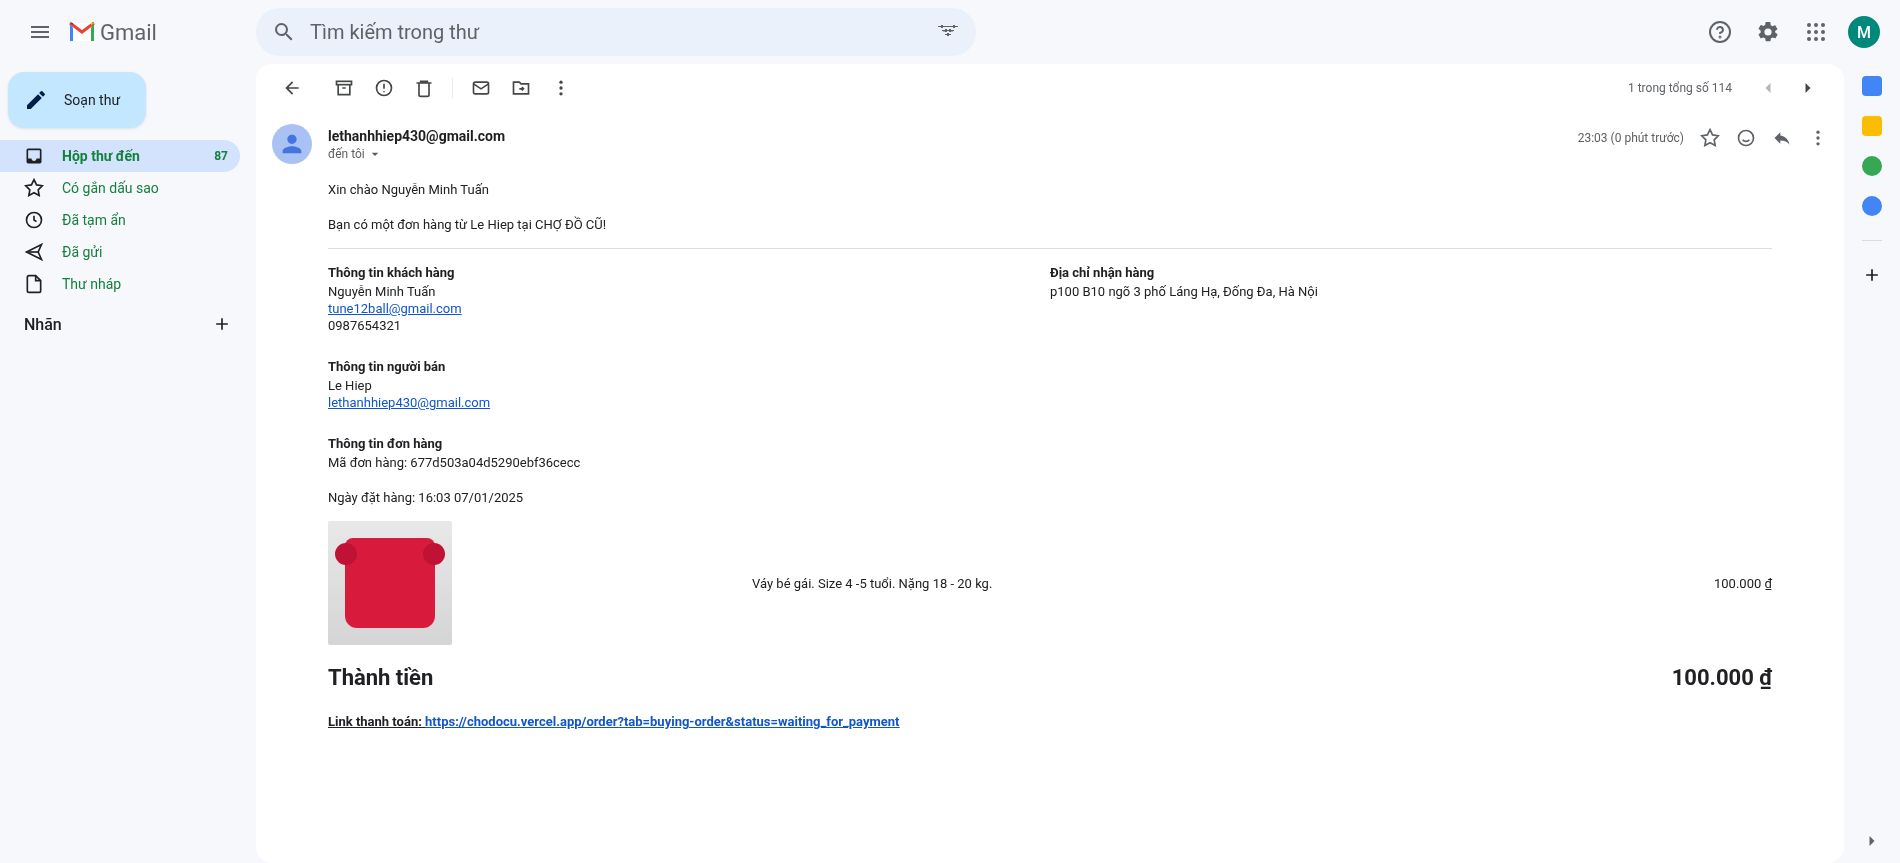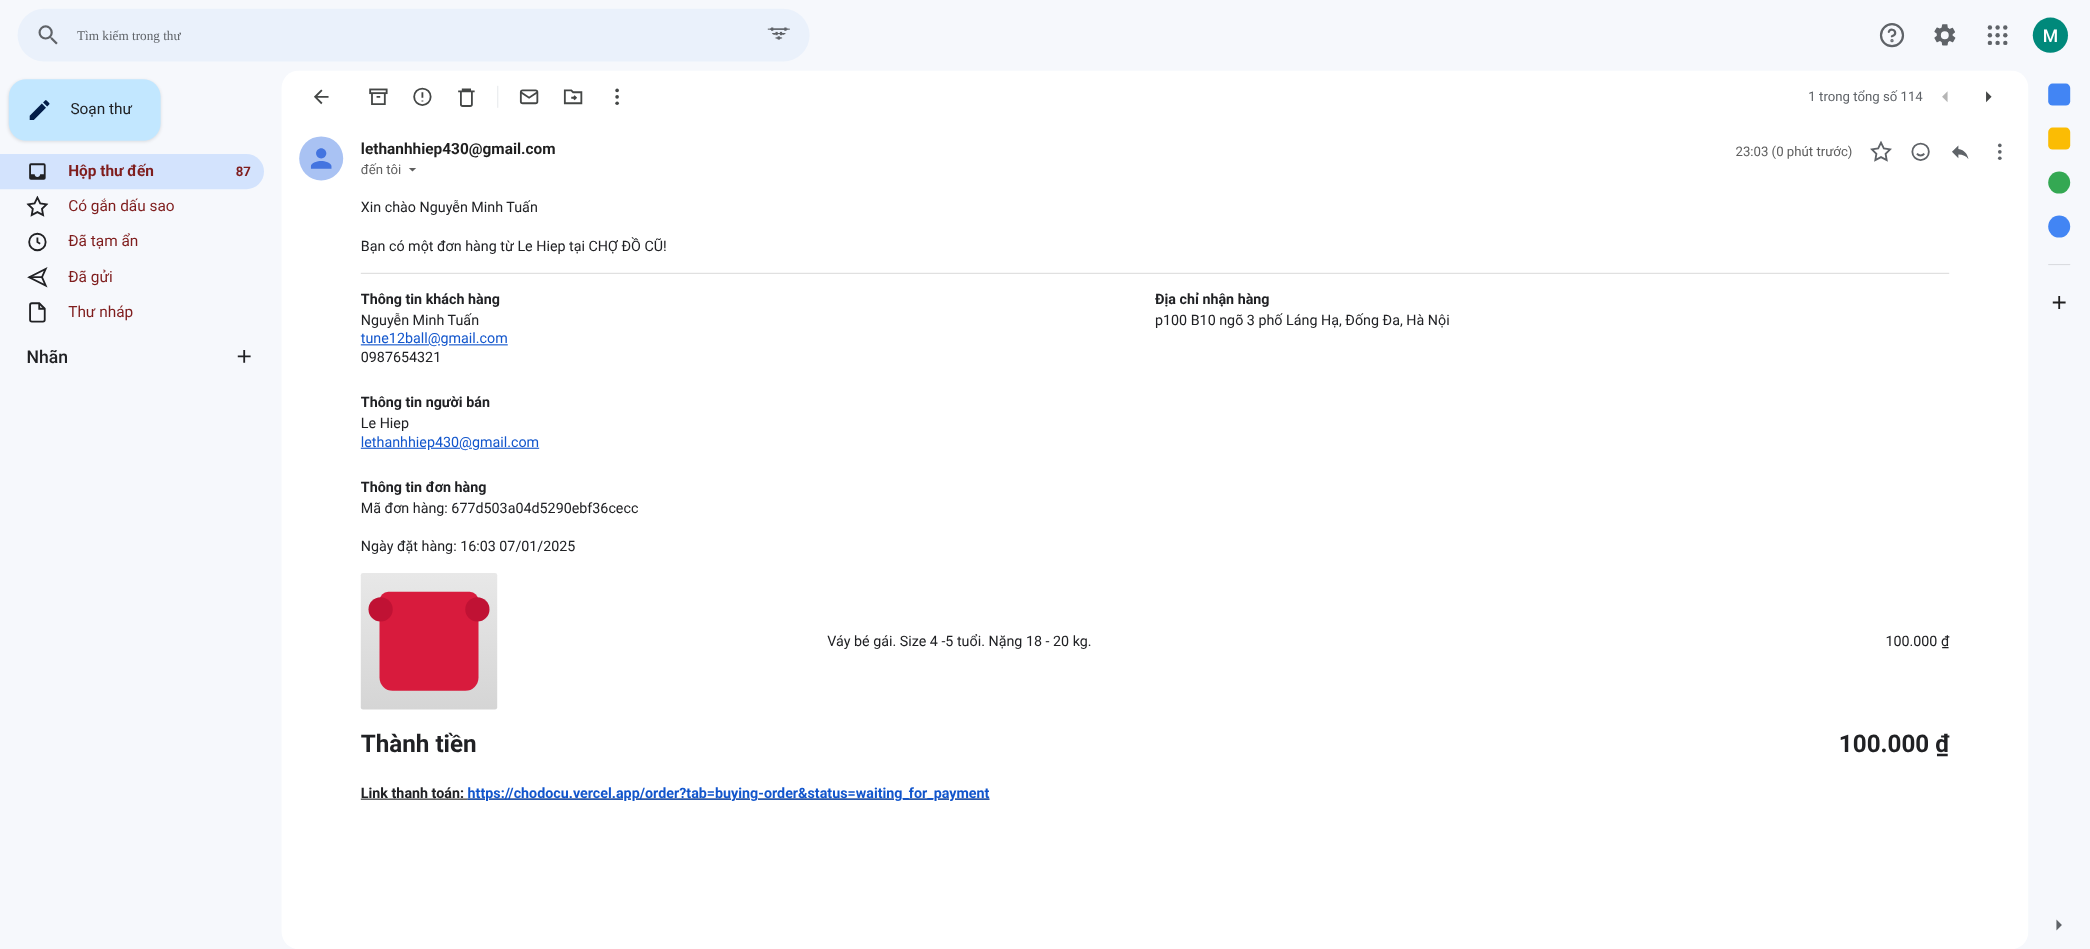--- a/index.html
+++ b/index.html
@@ -5,40 +5,40 @@
 * { margin: 0; padding: 0; box-sizing: border-box; font-family: 'Google Sans', Roboto, Arial, sans-serif; }
 body { background: #f6f8fc; color: #202124; font-size: 14px; overflow: hidden; }
 .app { display: flex; flex-direction: column; height: 863px; width: 1900px; }
 .header { display: flex; align-items: center; height: 64px; padding: 0 16px; }
 .header-left { display: flex; align-items: center; width: 240px; }
 .menu-btn { width: 48px; height: 48px; display: flex; align-items: center; justify-content: center; border-radius: 50%; cursor: pointer; }
 .logo { display: flex; align-items: center; margin-left: 4px; }
 .logo-text { font-size: 22px; color: #5f6368; font-weight: 400; margin-left: 4px; }
 .search-bar { display: flex; align-items: center; background: #eaf1fb; border-radius: 28px; height: 48px; width: 720px; padding: 0 8px; }
 .search-icon-btn { width: 40px; height: 40px; display: flex; align-items: center; justify-content: center; cursor: pointer; }
-.search-input { flex: 1; border: none; background: transparent; font-size: 12px; color: #be185d; outline: none; padding-left: 6px; font-family: Liberation Serif, serif;}
+.search-input { flex: 1; border: none; background: transparent; font-size: 20px; color: #be185d; outline: none; padding-left: 6px;}
 .search-input::placeholder { color: #5f6368; }
 .header-right { margin-left: auto; display: flex; align-items: center; gap: 8px; padding-right: 4px; }
 .icon-btn { width: 40px; height: 40px; display: flex; align-items: center; justify-content: center; border-radius: 50%; cursor: pointer; color: #5f6368; }
 .avatar { width: 32px; height: 32px; border-radius: 50%; background: #00897b; color: #fff; display: flex; align-items: center; justify-content: center; font-size: 16px; font-weight: 500; cursor: pointer; margin-left: 4px; }
 .body { display: flex; flex: 1; overflow: hidden; }
 .sidebar { width: 256px; padding: 8px 0; overflow-y: auto; }
 .compose-btn { display: flex; align-items: center; background: #c2e7ff; border-radius: 16px; height: 56px; width: 138px; margin: 0 0 12px 8px; padding: 0 20px 0 16px; cursor: pointer; box-shadow: 0 1px 3px rgba(0,0,0,.1); }
 .compose-btn svg { margin-right: 16px; }
-.sidebar-item { display: flex; align-items: center; height: 32px; padding: 0 12px 0 24px; border-radius: 0 16px 16px 0; cursor: pointer; font-size: 14px; color: #7f1d1d; margin-right: 16px; text-align: center; }
+.sidebar-item { display: flex; align-items: center; height: 32px; padding: 0 12px 0 24px; border-radius: 0 16px 16px 0; cursor: pointer; font-size: 14px; color: #15803d; margin-right: 16px; text-align: center; }
 .sidebar-item.active { background: #d3e3fd; font-weight: 700; }
 .sidebar-item .icon-slot { width: 20px; margin-right: 18px; display: flex; align-items: center; justify-content: center; }
 .sidebar-item .count { margin-left: auto; font-size: 12px; }
 .labels-head { display: flex; align-items: center; justify-content: space-between; padding: 14px 24px 0 24px; font-size: 16px; font-weight: 500; color: #202124; }
 .main { flex: 1; background: #fff; border-radius: 16px; margin: 0 0 0 0; overflow: hidden; display: flex; flex-direction: column; }
 .toolbar { display: flex; align-items: center; height: 48px; padding: 0 16px; border-bottom: none; }
 .tool-icon { width: 40px; height: 40px; display: flex; align-items: center; justify-content: center; border-radius: 50%; cursor: pointer; color: #444746; }
 .tool-sep { width: 1px; height: 20px; background: #e8eaed; margin: 0 8px; }
 .toolbar-right { margin-left: auto; display: flex; align-items: center; color: #5f6368; font-size: 12px; }
-.pager-text { }
+.pager-text { margin-right: 16px; }
 .email-content { flex: 1; overflow-y: auto; padding: 8px 0 20px 0; }
 .email-hdr { display: flex; align-items: flex-start; padding: 8px 16px 8px 72px; position: relative; }
 .sender-avatar { position: absolute; left: 16px; top: 4px; width: 40px; height: 40px; border-radius: 50%; background: #a9c2f3; display: flex; align-items: center; justify-content: center; }
 .sender-avatar svg { fill: #4374e0; }
 .sender-block { flex: 1; }
 .sender-email { font-weight: 700; font-size: 14px; color: #1f1f1f; }
 .recipient { font-size: 12px; color: #5e5e5e; display: flex; align-items: center; margin-top: 2px; }
 .meta { display: flex; align-items: center; gap: 16px; color: #5e5e5e; font-size: 12px; justify-content: space-between; }
 .body-content { padding: 12px 72px 12px 72px; }
 .greeting { margin-bottom: 20px; font-size: 13px; }
@@ -63,20 +63,38 @@
 .side-panel { width: 56px; background: #f6f8fc; display: flex; flex-direction: column; align-items: center; padding-top: 12px; gap: 20px; position: relative; }
 .side-app { width: 20px; height: 20px; border-radius: 4px; cursor: pointer; }
 .side-caret { position: absolute; bottom: 12px; }
 svg { display: block; }
 </style>
 </head>
 <body>
 
 <div class="app">
   <div class="header">
+    <div class="header-left">
+      <div class="menu-btn">
+        <svg width="24" height="24" viewBox="0 0 24 24" fill="#5f6368">
+            <path d="M3 18h18v-2H3v2zm0-5h18v-2H3v2zm0-7v2h18V6H3z"></path>
+          </svg>
+      </div>
+      <div class="logo">
+        <svg width="28" height="22" viewBox="0 0 28 22">
+            <path d="M2 2h24v18H2z" fill="#fff"></path>
+            <path d="M2 2l12 9L26 2" fill="none" stroke="#ea4335" stroke-width="3"></path>
+            <path d="M2 2v18h3V7" fill="#4285f4"></path>
+            <path d="M26 2v18h-3V7" fill="#34a853"></path>
+            <path d="M2 2l3 2.2V2z" fill="#c5221f"></path>
+            <path d="M26 2l-3 2.2V2z" fill="#fbbc04"></path>
+          </svg>
+        <span class="logo-text">Gmail</span>
+      </div>
+    </div>
     <div class="search-bar">
       <div class="search-icon-btn">
         <svg width="24" height="24" viewBox="0 0 24 24" fill="#5f6368">
             <path d="M15.5 14h-.79l-.28-.27A6.471 6.471 0 0016 9.5 6.5 6.5 0 109.5 16c1.61 0 3.09-.59 4.23-1.57l.27.28v.79l5 4.99L20.49 19l-4.99-5zm-6 0C7.01 14 5 11.99 5 9.5S7.01 5 9.5 5 14 7.01 14 9.5 11.99 14 9.5 14z"></path>
           </svg>
       </div>
       <input class="search-input" placeholder="Tìm kiếm trong thư" style="">
       <div class="search-icon-btn">
         <svg width="24" height="24" viewBox="0 0 24 24" fill="#5f6368">
             <path d="M7 10h10v1H7zM4 6h16v1H4zM10 14h4v1h-4z"></path>

